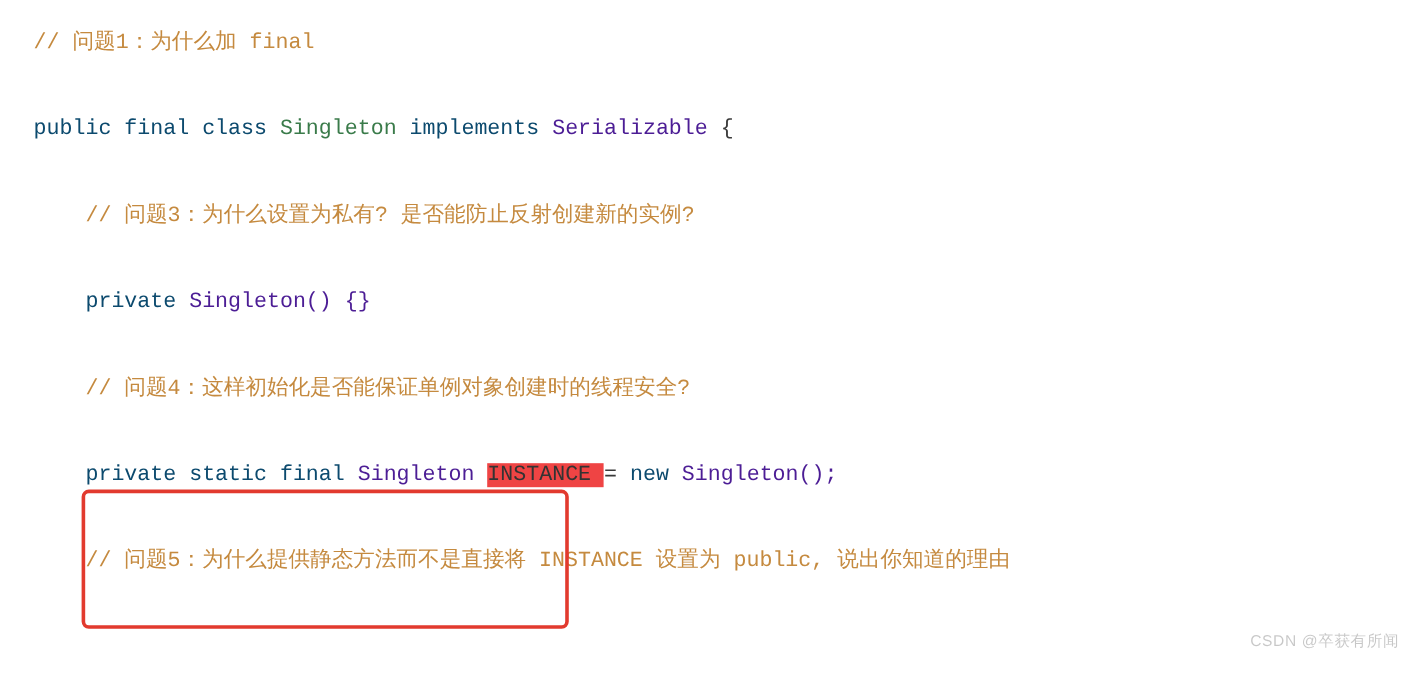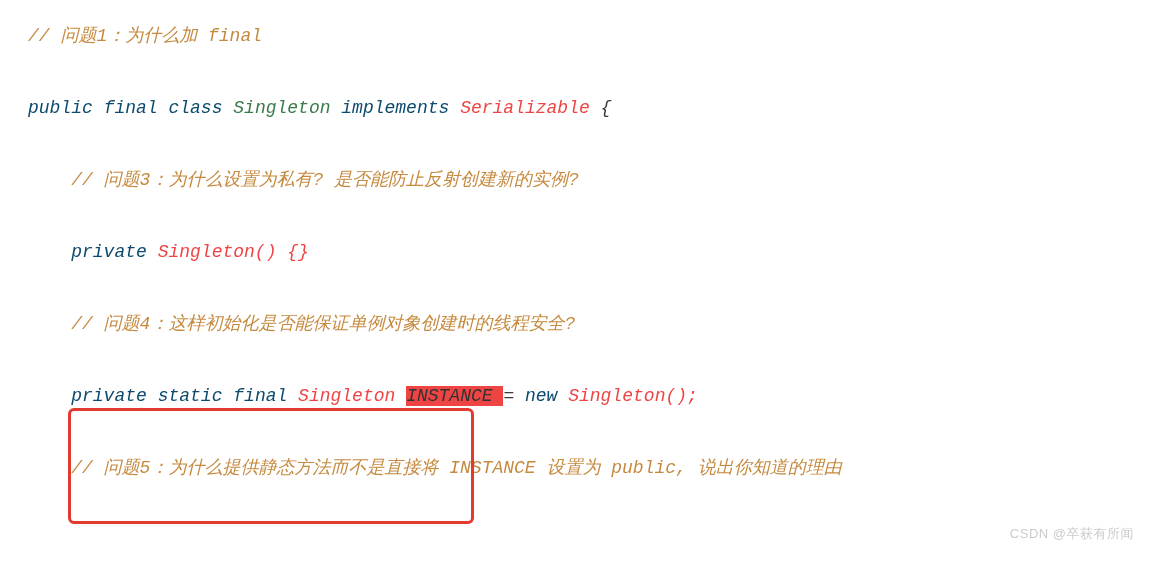--- a/index.html
+++ b/index.html
@@ -16,37 +16,37 @@
     position: relative;
   }
   pre {
     margin: 0;
     font-family: inherit;
     white-space: pre;
   }
   .comment { color: #c58a3f; }
   .keyword { color: #0c4a6e; }
   .type    { color: #3a7b4a; }
-  .ident   { color: #ef4444; }
+  .ident   { color: #4c1d95; }
   .plain   { color: #3a3a3a; }
   .hl      { background: #ef4444; }
-  .line { display: block; font-style: italic; }
+  .line { display: block; }
   .redbox {
     position: absolute;
     border: 3px solid #e23a2e;
     border-radius: 6px;
     left: 68px;
     top: 408px;
     width: 400px;
     height: 110px;
     pointer-events: none;
   }
   .watermark {
     position: absolute;
-    right: 36px;
+    right: 4px;
     bottom: 12px;
     color: rgba(0,0,0,0.22);
     font-family: sans-serif;
     font-size: 13px;
     letter-spacing: 0.5px;
   }
 </style>
 </head>
 <body>
 

